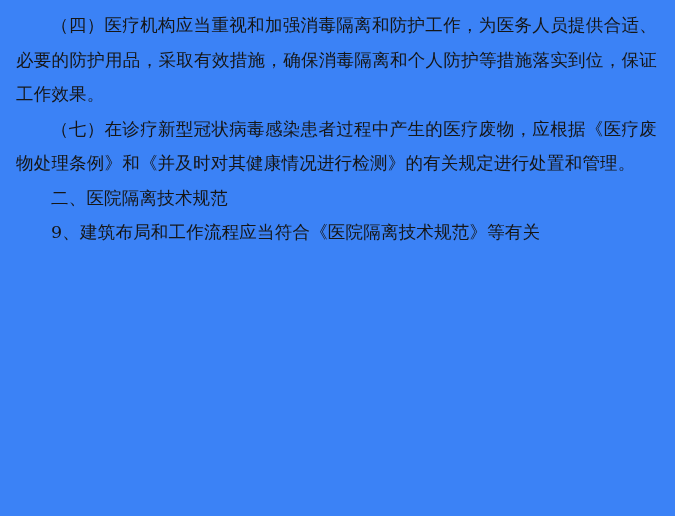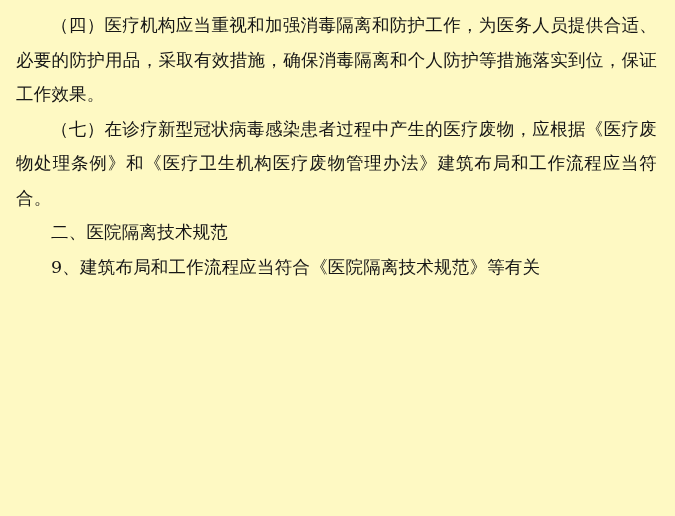--- a/index.html
+++ b/index.html
@@ -11,21 +11,21 @@
     width: 675px;
     height: 516px;
     overflow: hidden;
     font-family: "DejaVu Serif", "Liberation Serif", serif;
     color: #1a1a1a;
   }
   #page {
     position: relative;
     width: 675px;
     height: 516px;
-    background: #fef9c3;
+    background: #3b82f6;
     padding: 0;
     box-sizing: border-box;
   }
   .doc-body {
     padding: 8px 18px 0 16px;
     box-sizing: border-box;
   }
   p.para {
     margin: 0 0 0 0;
     font-size: 17.5px;
@@ -41,17 +41,17 @@
   p.indent {
     text-indent: 2em;
   }
 </style>
 </head>
 <body>
 
 <div id="page">
   <div class="doc-body">
     <p class="para indent">（四）医疗机构应当重视和加强消毒隔离和防护工作，为医务人员提供合适、必要的防护用品，采取有效措施，确保消毒隔离和个人防护等措施落实到位，保证工作效果。</p>
-    <p class="para indent">（七）在诊疗新型冠状病毒感染患者过程中产生的医疗废物，应根据《医疗废物处理条例》和《医疗卫生机构医疗废物管理办法》建筑布局和工作流程应当符合。</p>
+    <p class="para indent">（七）在诊疗新型冠状病毒感染患者过程中产生的医疗废物，应根据《医疗废物处理条例》和《并及时对其健康情况进行检测》的有关规定进行处置和管理。</p>
     <p class="para indent">二、医院隔离技术规范</p>
     <p class="para indent">9、建筑布局和工作流程应当符合《医院隔离技术规范》等有关</p>
   </div>
 </div>
 
 </body></html>

